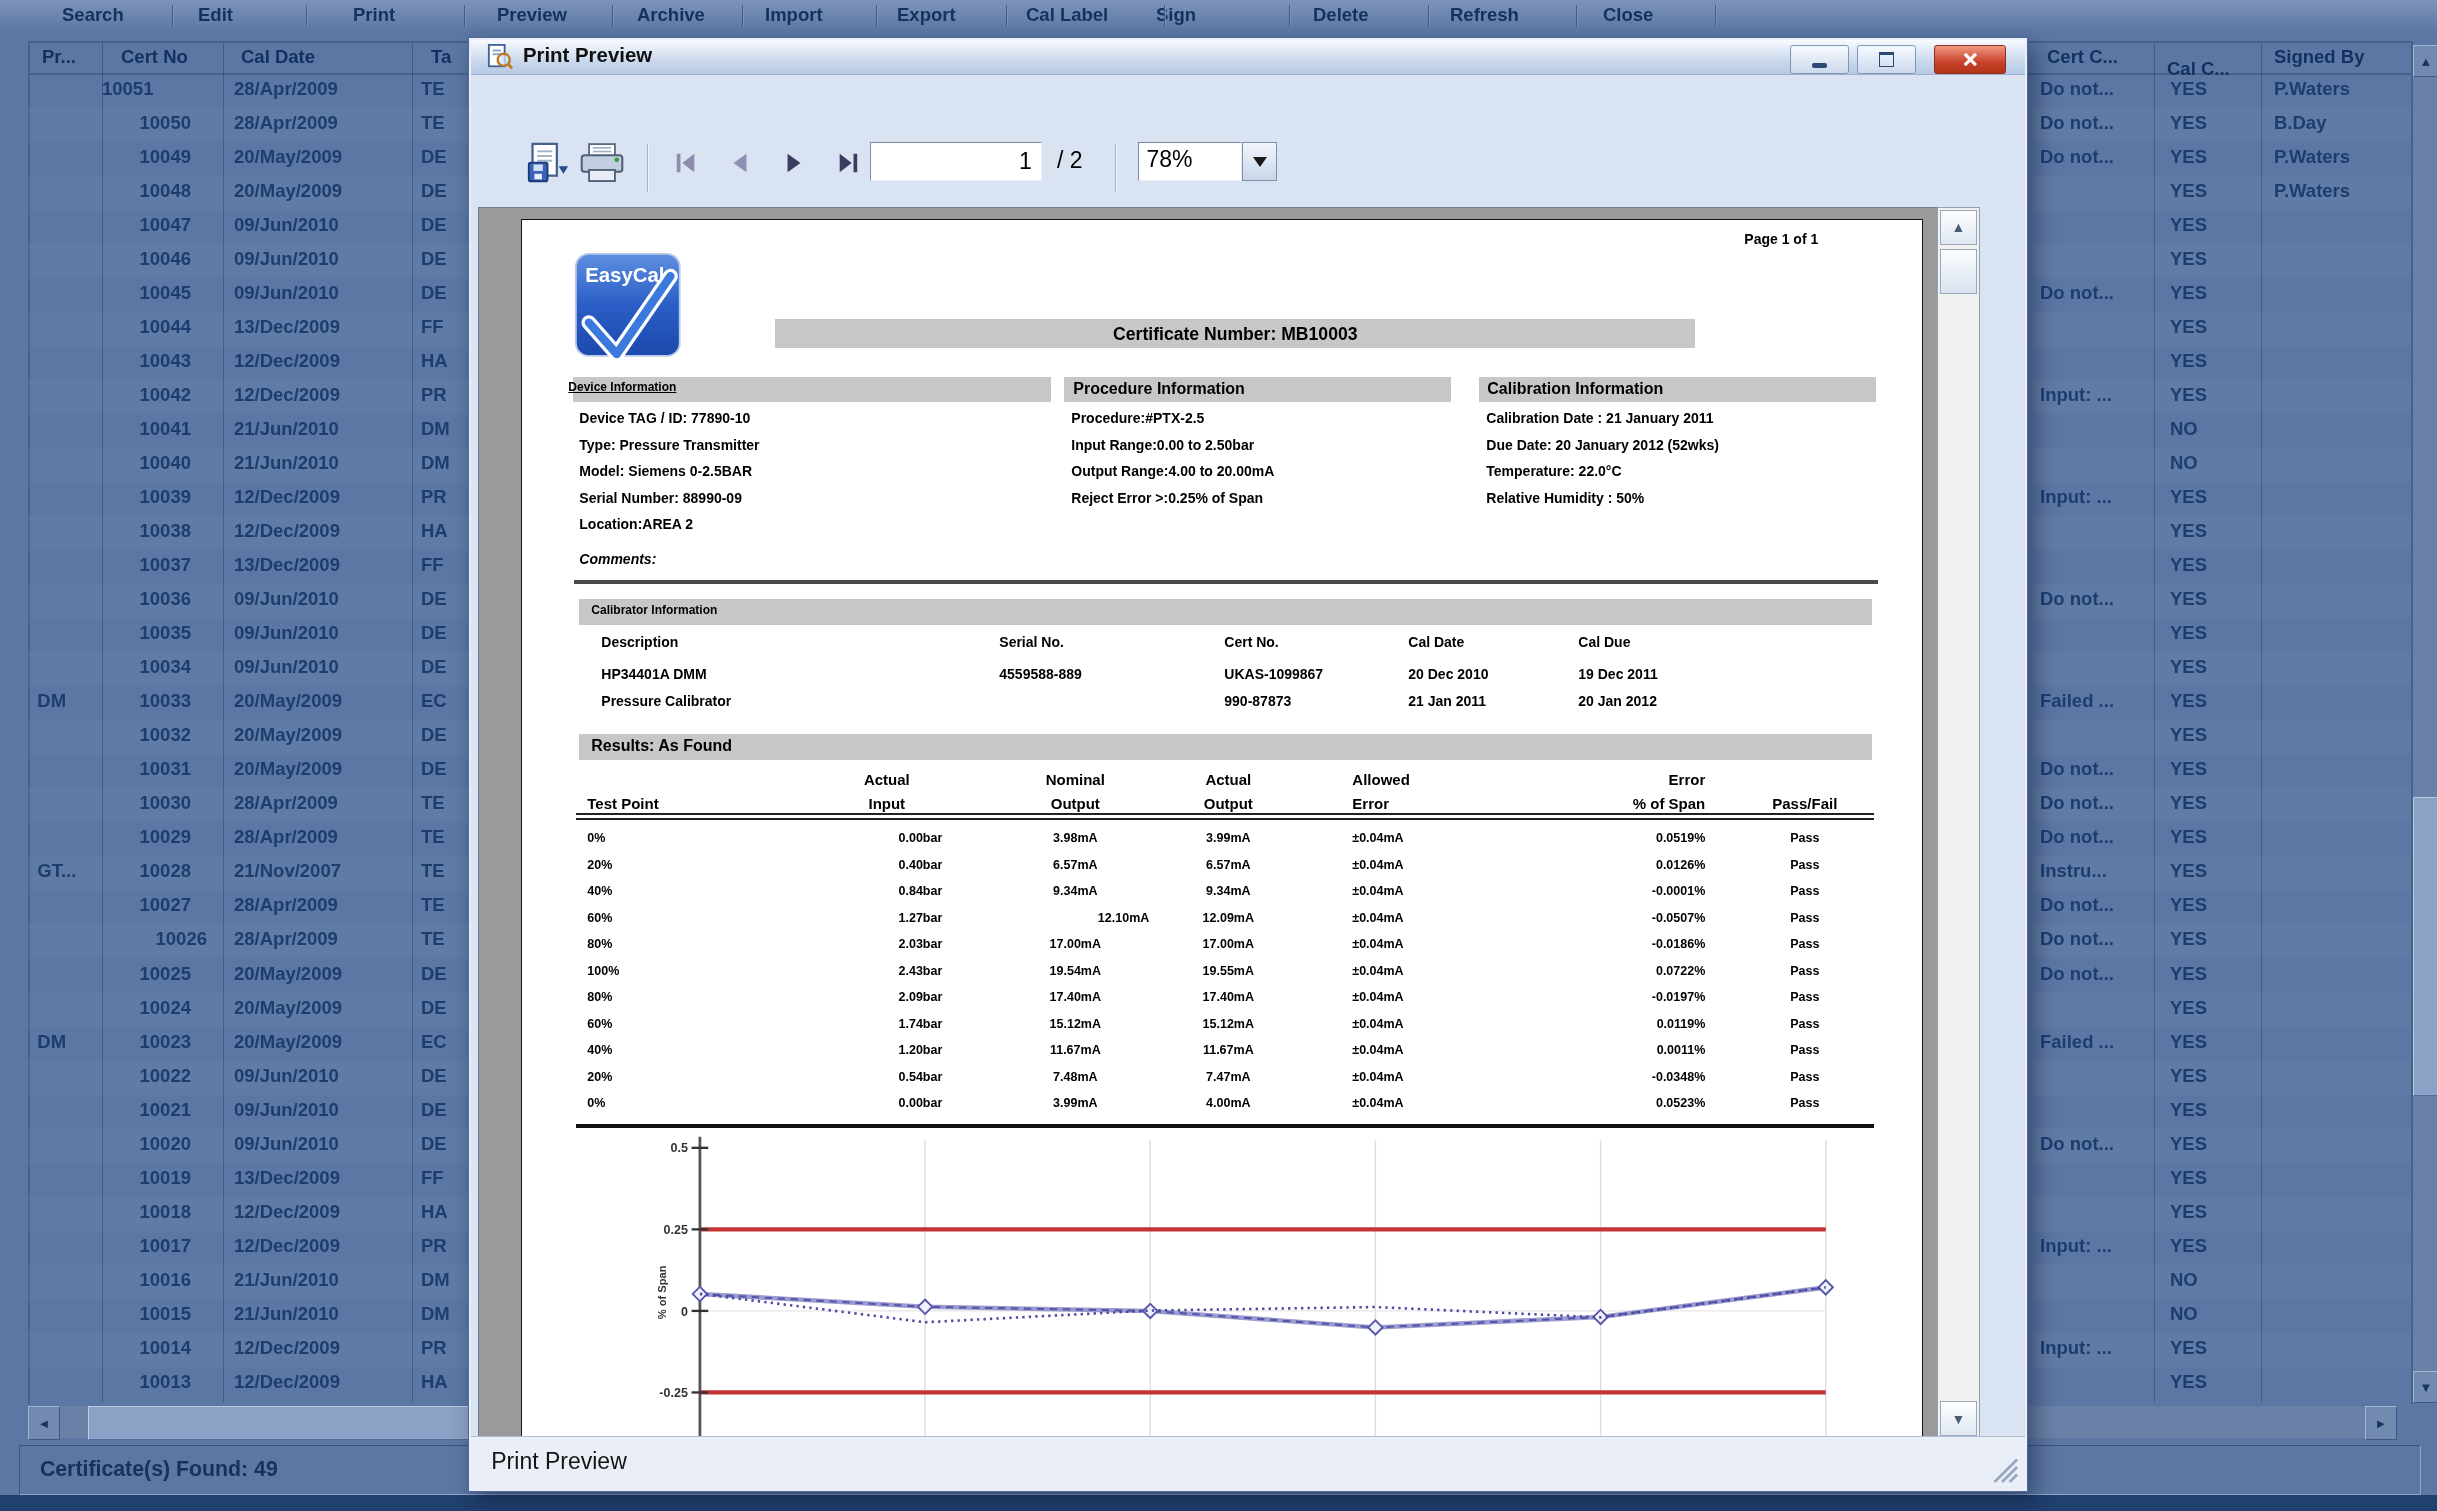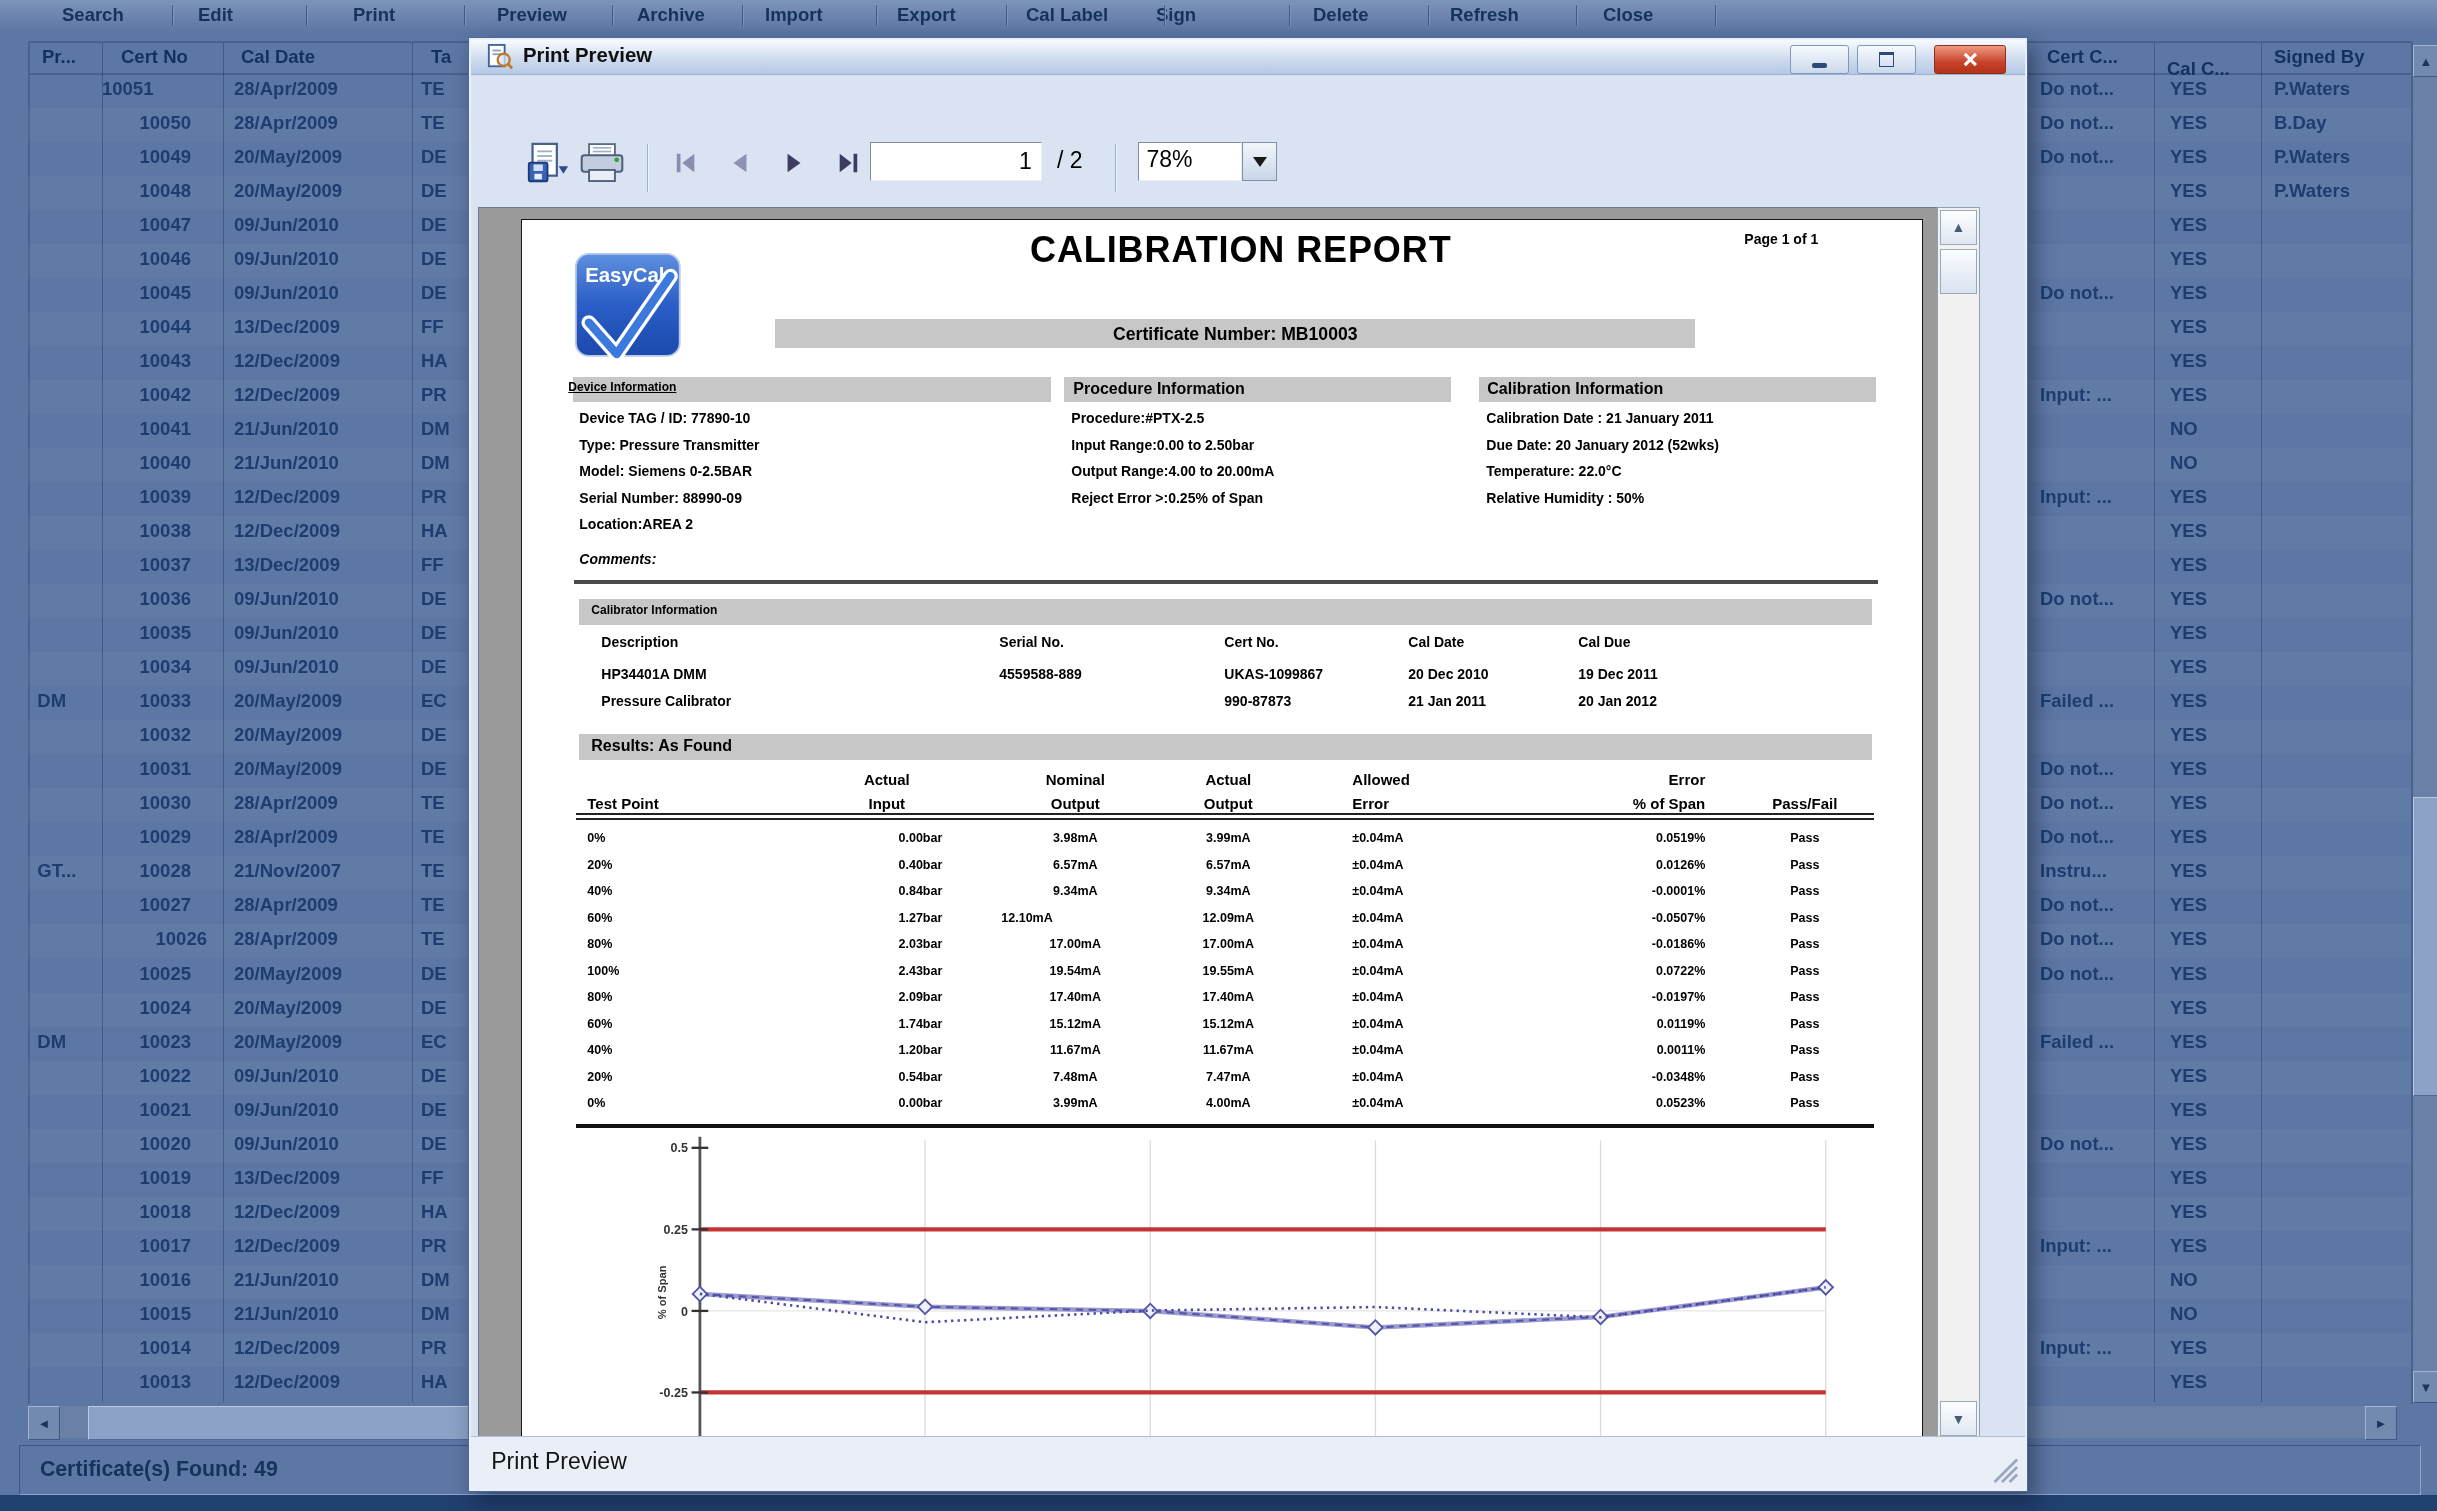--- a/index.html
+++ b/index.html
@@ -599,21 +599,20 @@
                 <stop offset="0.5" stop-color="#2a5ec6"></stop>
                 <stop offset="1" stop-color="#1c49ad"></stop>
             </linearGradient>
           </defs>
           <rect x="2" y="2" width="112" height="110" rx="14" fill="url(#lg)" stroke="#b8cae8" stroke-width="2"></rect>
           <text x="12" y="32" font-size="22" font-weight="bold" fill="#ffffff" font-family="Liberation Sans, sans-serif">EasyCal</text>
           <path d="M16 76 L46 110 L104 26" fill="none" stroke="#ffffff" stroke-width="16" stroke-linecap="round" stroke-linejoin="round"></path>
           <path d="M16 76 L46 110 L104 26" fill="none" stroke="#3b79dd" stroke-width="9" stroke-linecap="round" stroke-linejoin="round"></path>
         </svg>
 
-        <div class="rpt rpt-title">CALIBRATION REPORT</div>
         <div class="rpt" style="left:1222px;top:11px;font-size:14px;">Page 1 of 1</div>
 
         <div class="gray-bar" style="left:253px;top:99px;width:920px;height:29px;"></div>
         <div class="rpt" style="left:253px;top:104px;width:920px;text-align:center;font-size:17.6px;">Certificate Number: MB10003</div>
 
         <div class="gray-bar" style="left:51px;top:157px;width:478px;height:25px;"></div>
         <div class="rpt" style="left:46px;top:160px;font-size:12px;text-decoration:underline;">Device Information</div>
         <div id="devLines">
             <div class="rpt" style="left: 57px; top: 190px; font-size: 14px;">Device TAG / ID: 77890-10</div>
             <div class="rpt" style="left: 57px; top: 217px; font-size: 14px;">Type: Pressure Transmitter</div>
@@ -699,21 +698,21 @@
             <div class="rpt-cell" style="left: 1227px; width: 111px; text-align: center; top: 638px; font-size: 12.5px;">Pass</div>
             <div class="rpt-cell" style="left: 65px; width: 102px; text-align: left; top: 664px; font-size: 12.5px;">40%</div>
             <div class="rpt-cell" style="left: 309px; width: 111px; text-align: right; top: 664px; font-size: 12.5px;">0.84bar</div>
             <div class="rpt-cell" style="left: 479px; width: 148px; text-align: center; top: 664px; font-size: 12.5px;">9.34mA</div>
             <div class="rpt-cell" style="left: 632px; width: 148px; text-align: center; top: 664px; font-size: 12.5px;">9.34mA</div>
             <div class="rpt-cell" style="left: 830px; width: 121px; text-align: left; top: 664px; font-size: 12.5px;">±0.04mA</div>
             <div class="rpt-cell" style="left: 1044px; width: 139px; text-align: right; top: 664px; font-size: 12.5px;">-0.0001%</div>
             <div class="rpt-cell" style="left: 1227px; width: 111px; text-align: center; top: 664px; font-size: 12.5px;">Pass</div>
             <div class="rpt-cell" style="left: 65px; width: 102px; text-align: left; top: 691px; font-size: 12.5px;">60%</div>
             <div class="rpt-cell" style="left: 309px; width: 111px; text-align: right; top: 691px; font-size: 12.5px;">1.27bar</div>
-            <div class="rpt-cell" style="left: 479px; width: 148px; text-align: left; top: 691px; font-size: 12.5px;">12.10mA</div>
+            <div class="rpt-cell" style="left: 479px; width: 148px; text-align: right; top: 691px; font-size: 12.5px;">12.10mA</div>
             <div class="rpt-cell" style="left: 632px; width: 148px; text-align: center; top: 691px; font-size: 12.5px;">12.09mA</div>
             <div class="rpt-cell" style="left: 830px; width: 121px; text-align: left; top: 691px; font-size: 12.5px;">±0.04mA</div>
             <div class="rpt-cell" style="left: 1044px; width: 139px; text-align: right; top: 691px; font-size: 12.5px;">-0.0507%</div>
             <div class="rpt-cell" style="left: 1227px; width: 111px; text-align: center; top: 691px; font-size: 12.5px;">Pass</div>
             <div class="rpt-cell" style="left: 65px; width: 102px; text-align: left; top: 717px; font-size: 12.5px;">80%</div>
             <div class="rpt-cell" style="left: 309px; width: 111px; text-align: right; top: 717px; font-size: 12.5px;">2.03bar</div>
             <div class="rpt-cell" style="left: 479px; width: 148px; text-align: center; top: 717px; font-size: 12.5px;">17.00mA</div>
             <div class="rpt-cell" style="left: 632px; width: 148px; text-align: center; top: 717px; font-size: 12.5px;">17.00mA</div>
             <div class="rpt-cell" style="left: 830px; width: 121px; text-align: left; top: 717px; font-size: 12.5px;">±0.04mA</div>
             <div class="rpt-cell" style="left: 1044px; width: 139px; text-align: right; top: 717px; font-size: 12.5px;">-0.0186%</div>

